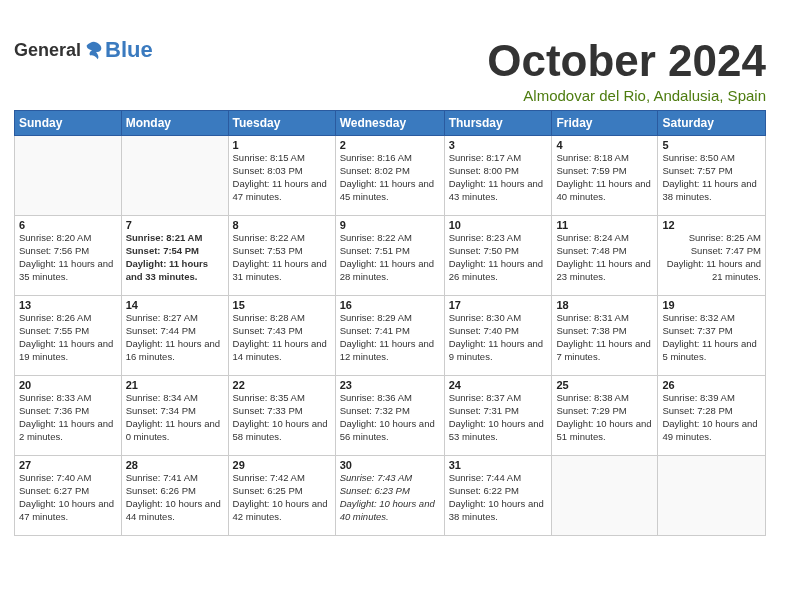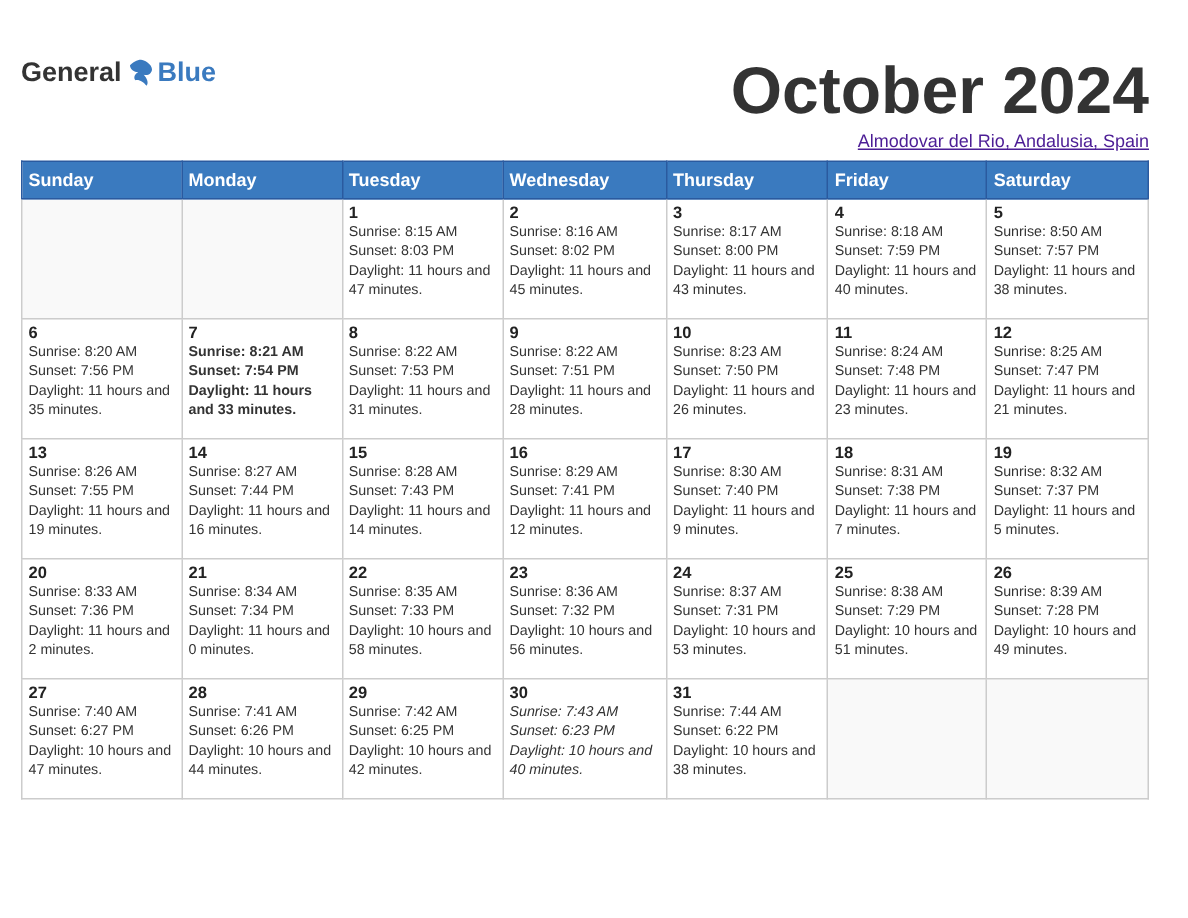--- a/index.html
+++ b/index.html
@@ -31,43 +31,42 @@
     .logo-text {
       display: flex;
       align-items: center;
     }
     .logo-general {
       font-size: 18px;
       font-weight: bold;
       color: #333;
     }
     .logo-blue {
-      font-size: 18px;
+      font-size: 22px;
       font-weight: bold;
       color: #3a7abf;
     }
     .logo-bird {
       width: 22px;
       height: 22px;
       margin-left: 2px;
     }
     .title-section {
       text-align: right;
     }
     .month-title {
       font-size: 44px;
       font-weight: bold;
       color: #333;
       line-height: 1.1;
     }
     .subtitle {
-      font-size: 12px;
-      color: #4c1d95;
+      font-size: 15px;
+      color: #4d7c0f;
       margin-top: 2px;
-      text-decoration: underline;
     }
     .calendar {
       width: 100%;
       border-collapse: collapse;
       font-size: 10px;
     }
     .calendar th {
       background: #3a7abf;
       color: #fff;
       padding: 5px 4px;
@@ -199,21 +198,21 @@
 Daylight: 11 hours and 26 minutes.</div>
           </td>
           <td>
             <span class="day-num">11</span>
             <div class="day-info" style="white-space: pre-line;">Sunrise: 8:24 AM
 Sunset: 7:48 PM
 Daylight: 11 hours and 23 minutes.</div>
           </td>
           <td>
             <span class="day-num">12</span>
-            <div class="day-info" style="white-space: pre-line;">Sunrise: 8:25 AM
+            <div class="day-info" style="white-space: pre-line; text-align: right;">Sunrise: 8:25 AM
 Sunset: 7:47 PM
 Daylight: 11 hours and 21 minutes.</div>
           </td>
         </tr>
         <tr>
           <td>
             <span class="day-num">13</span>
             <div class="day-info" style="white-space: pre-line;">Sunrise: 8:26 AM
 Sunset: 7:55 PM
 Daylight: 11 hours and 19 minutes.</div>

